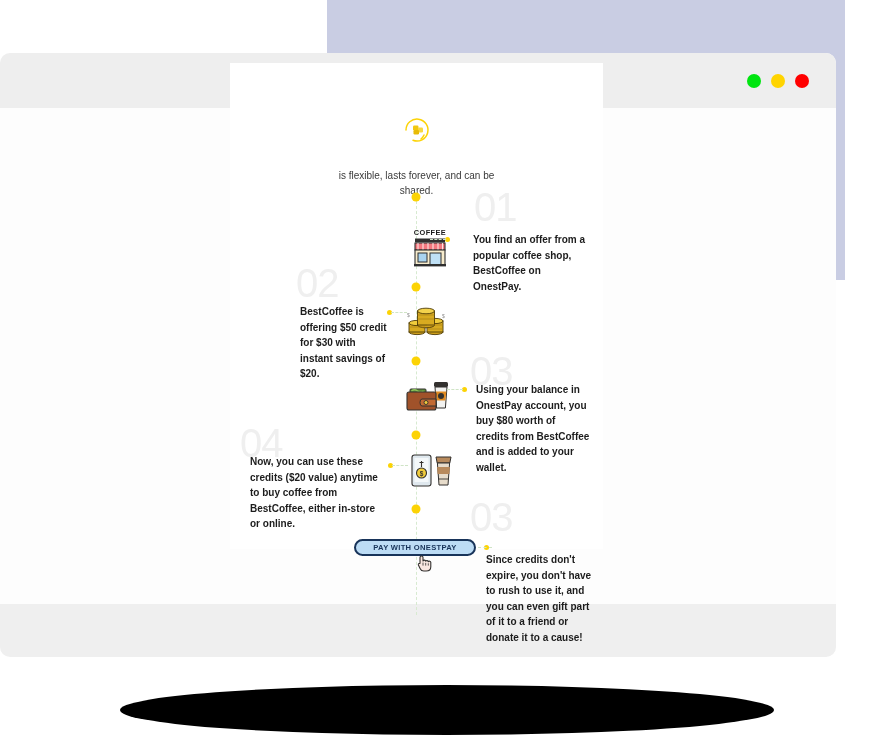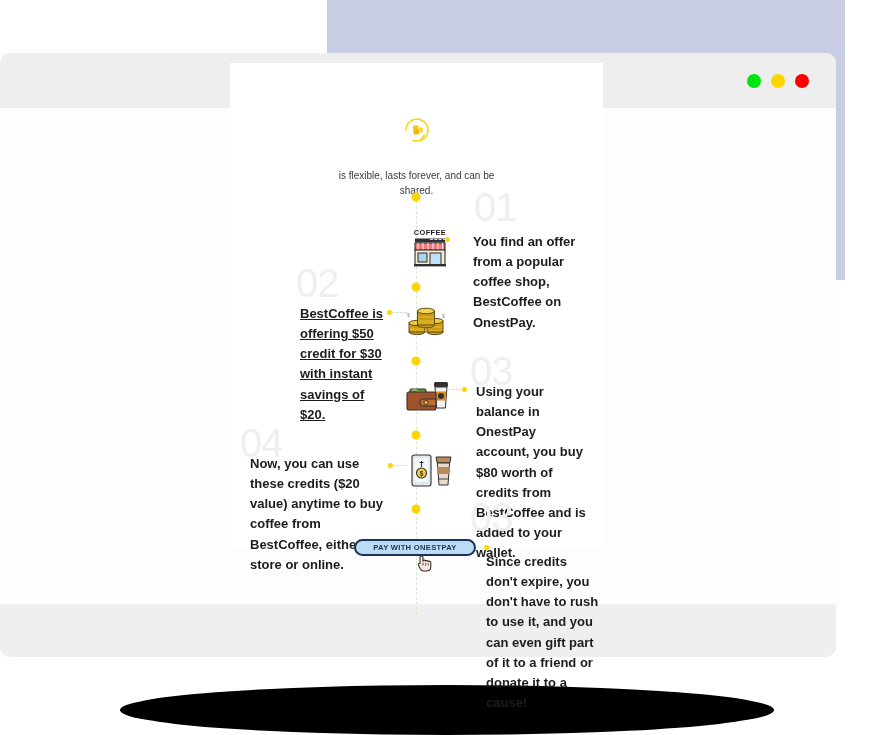--- a/index.html
+++ b/index.html
@@ -98,21 +98,21 @@
   .step-num{
     position:absolute;
     font-size:40px; font-weight:normal; color:#efefef;
     letter-spacing:-1px; line-height:1;
     user-select:none;
   }
 
   
   .step-text{
     position:absolute;
-    font-size:13px; color:#1c1c1c; line-height:1.55;
+    font-size:10px; color:#1c1c1c; line-height:1.55;
     font-weight:600;
   }
   .step-text.right{ text-align:left; }
   .step-text.left{ text-align:left; }
 
   
   .mini-dot{
     position:absolute; width:5px; height:5px; border-radius:50%;
     background:#fcd305;
   }
@@ -218,21 +218,21 @@
         <path d="M13.5 16 h17 M13.5 20 h17" stroke="#a9821a" stroke-width="0.7"></path>
         <path d="M5 28 h16 M23 26 h16 M23 30 h16" stroke="#a9821a" stroke-width="0.7"></path>
       </g>
       <text x="3" y="18" font-size="5" fill="#8d8d8d">$</text>
       <text x="38" y="19" font-size="5" fill="#8d8d8d">$</text>
     </svg>
   </div>
 
   <div class="mini-dot" style="left:157px; top:247px;"></div>
   <div class="mini-dash" style="left:161px; top:249px; width:16px;"></div>
-  <div class="step-text left" style="left:70px; top:241px; width:88px;text-decoration:underline;">BestCoffee is offering $50 credit for $30 with instant savings of $20.</div>
+  <div class="step-text left" style="left:70px; top:241px; width:88px;">BestCoffee is offering $50 credit for $30 with instant savings of $20.</div>
 
   <div class="step-num" style="left:240px; top:288px;">03</div>
 
   <div class="icon-slot" style="left:175px; top:310px; width:50px; height:44px;">
     <svg viewBox="0 0 50 44" width="50" height="44">
       <rect x="29" y="9" width="14" height="5" rx="1.5" fill="#33312f"></rect>
       <path d="M30 14 h12 l-1.6 21 h-8.8 z" fill="#f2f2f0" stroke="#33312f" stroke-width="1"></path>
       <path d="M30.6 18.5 h10.8 l-1.1 9 h-8.6 z" fill="#e08a22"></path>
       <circle cx="36" cy="23" r="3" fill="#33312f"></circle>
       <rect x="5" y="16" width="16" height="11" rx="1" fill="#5e8f3c" stroke="#33312f" stroke-width="1"></rect>

